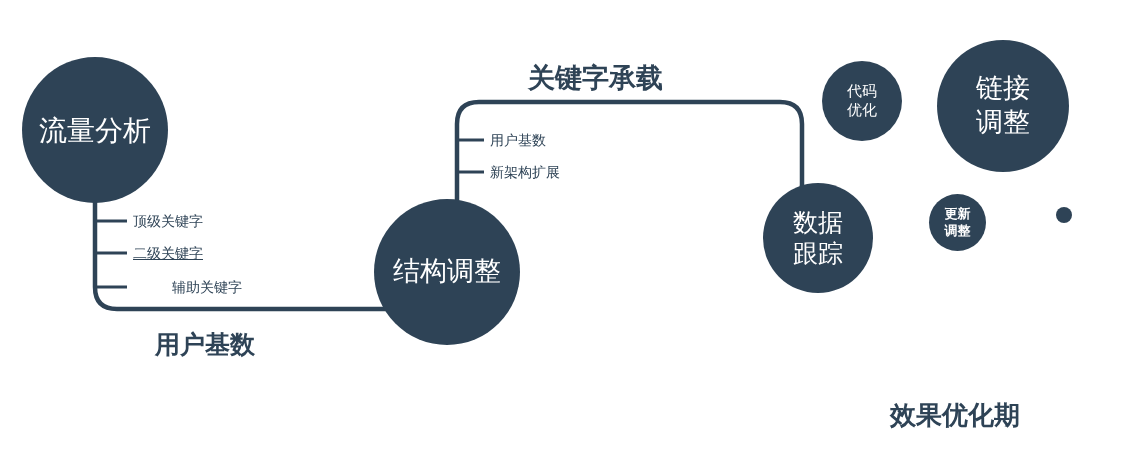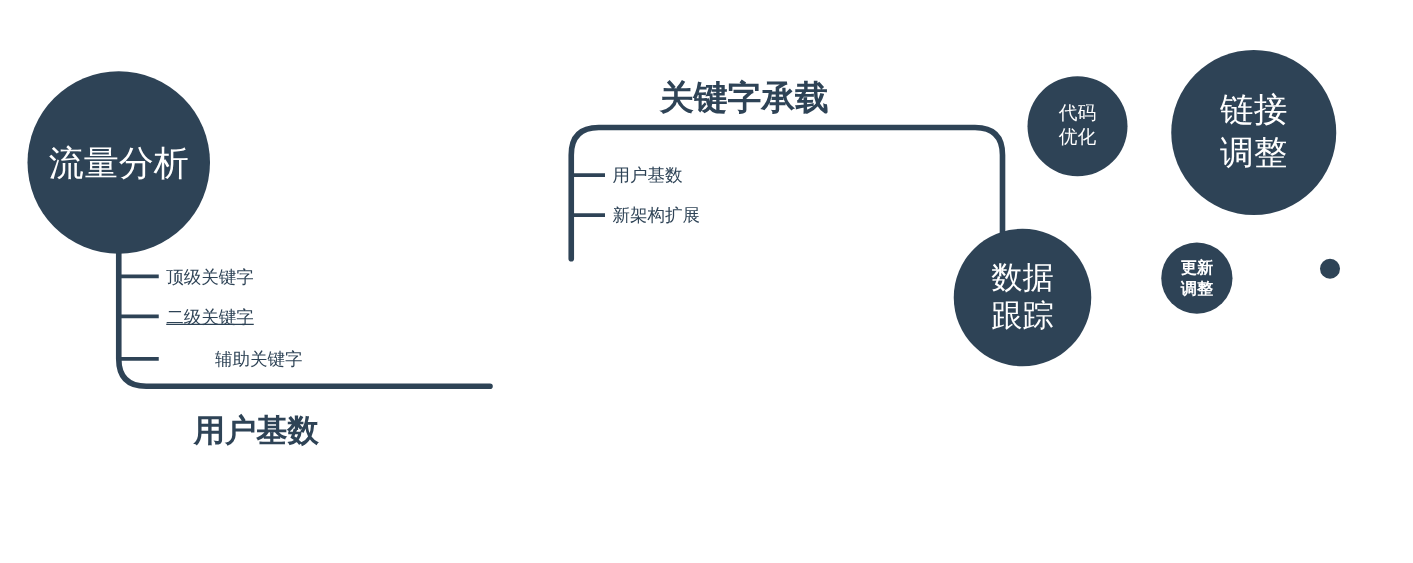--- a/index.html
+++ b/index.html
@@ -96,34 +96,36 @@
     <path d="M 96 253 H 127" stroke="currentColor" stroke-width="3"></path>
     <path d="M 96 287 H 127" stroke="currentColor" stroke-width="3"></path>
 
     <path d="M 457 207 L 457 124 Q 457 102 479 102 L 780 102 Q 802 102 802 124 L 802 190" stroke="currentColor" stroke-width="4.5" stroke-linecap="round"></path>
 
     <path d="M 458 140 H 484" stroke="currentColor" stroke-width="3"></path>
     <path d="M 458 172 H 484" stroke="currentColor" stroke-width="3"></path>
   </svg>
 
   <div class="node node-traffic">流量分析</div>
+  <div class="node node-structure">结构调整</div>
   <div class="node node-data">数据
 跟踪</div>
   <div class="node node-code">代码
 优化</div>
   <div class="node node-link">链接
 调整</div>
   <div class="node node-update">更新
 调整</div>
   <div class="dot"></div>
 
   <div class="branch branch-t1">顶级关键字</div>
   <div class="branch branch-t2">二级关键字</div>
   <div class="branch branch-t3">辅助关键字</div>
 
   <div class="branch branch-s1">用户基数</div>
   <div class="branch branch-s2">新架构扩展</div>
 
   <div class="edge-label label-user-base">用户基数</div>
   <div class="edge-label label-keyword">关键字承载</div>
 
+  <div class="caption">效果优化期</div>
 
 </div>
 
 </body></html>

